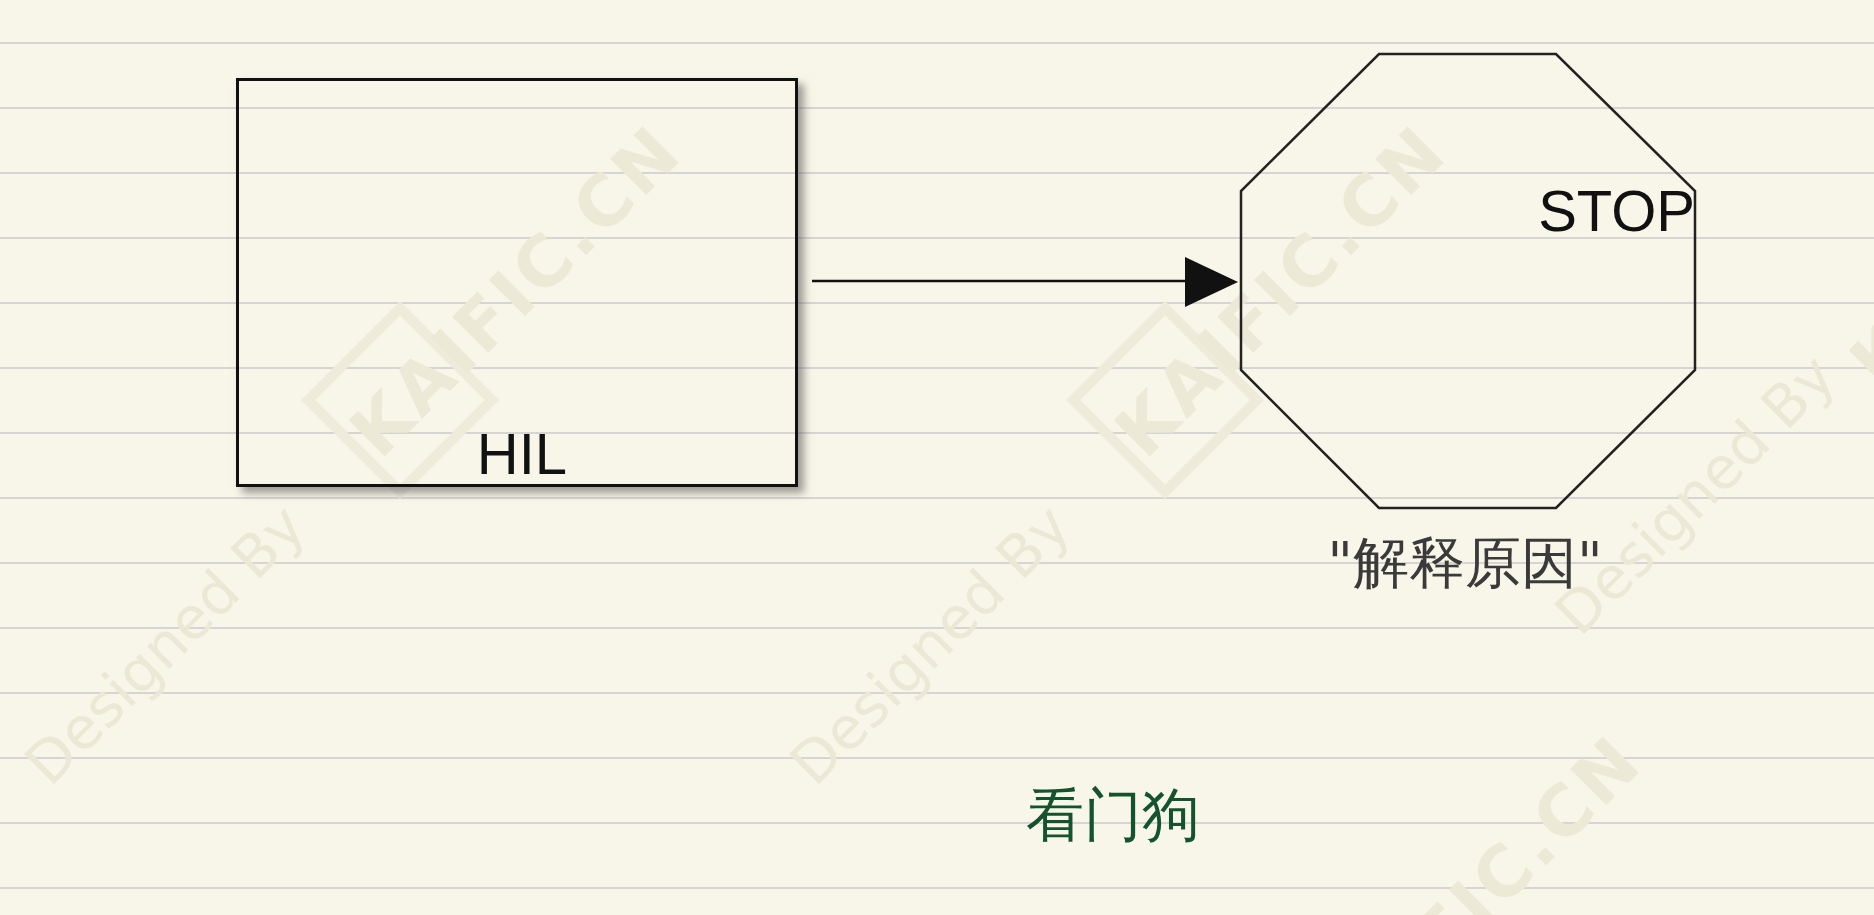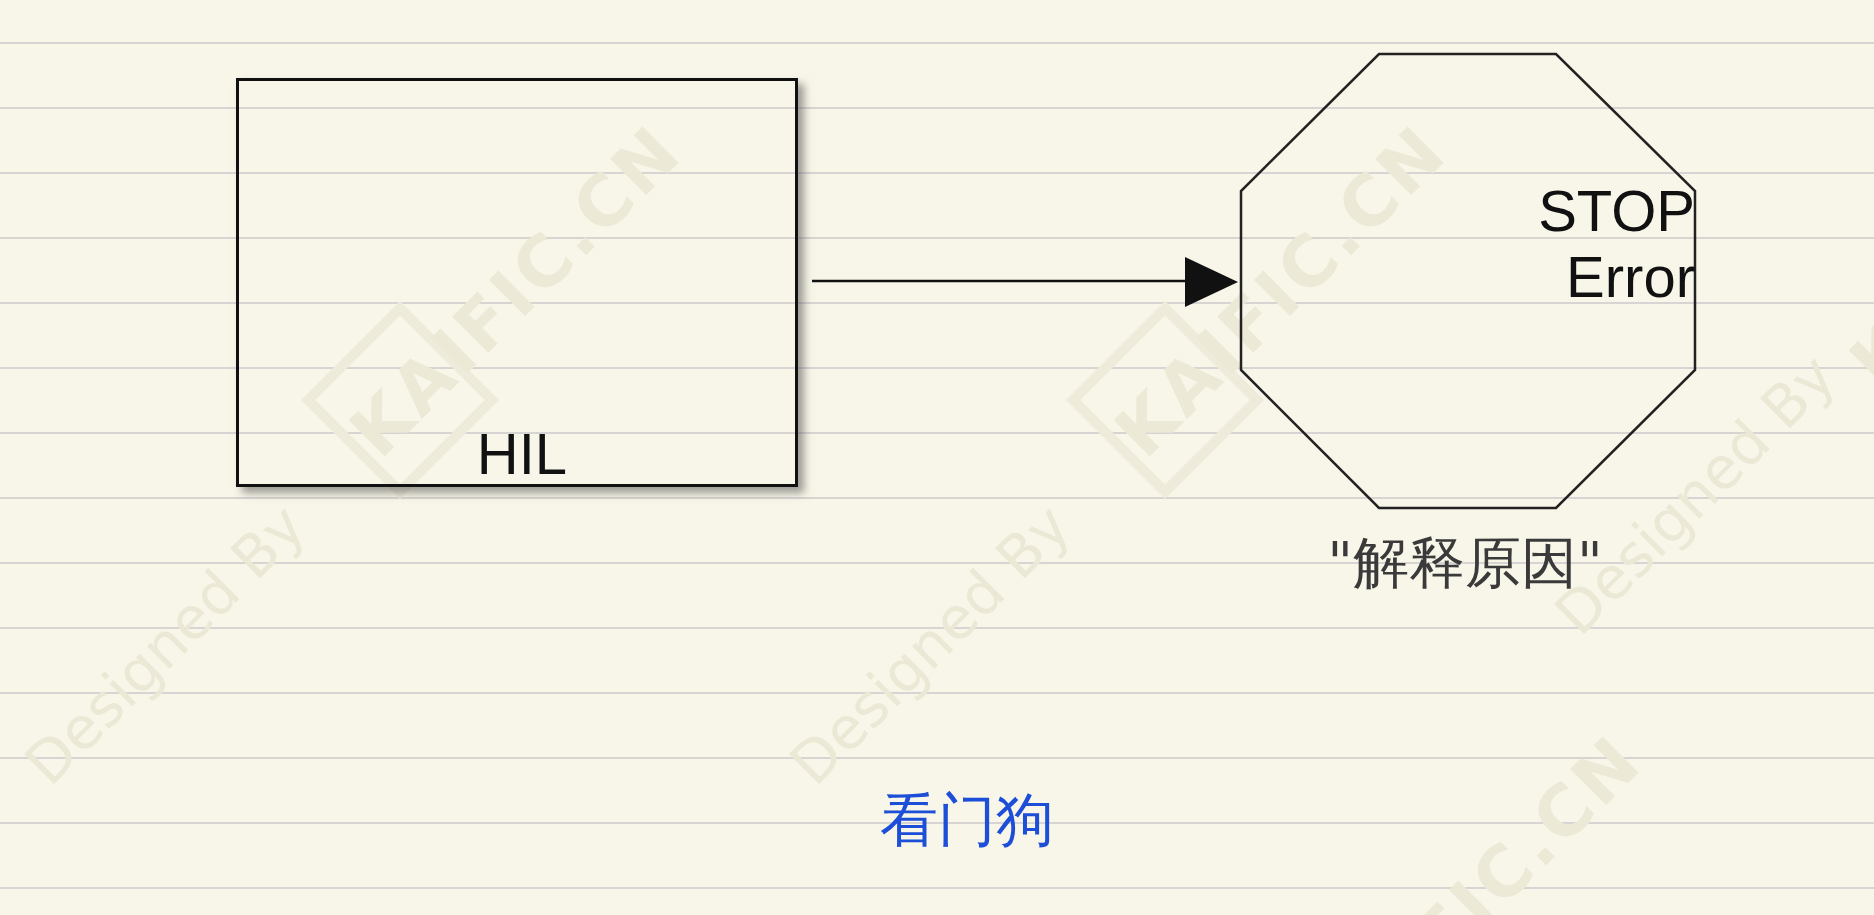--- a/index.html
+++ b/index.html
@@ -41,22 +41,22 @@
   .stop-shape { position: absolute; left: 1238px; top: 50px; }
   .stop-text {
     position: absolute; left: 1241px; top: 178px; width: 454px;
     text-align: right; font-size: 58px; line-height: 66px; color: #111;
   }
   .caption {
     position: absolute; left: 1300px; top: 528px; width: 330px; text-align: center;
     font-family: "DejaVu Serif", serif; font-size: 56px; color: #3a3a3a; line-height: 70px;
   }
   .title {
-    position: absolute; left: 880px; top: 785px; width: 320px; text-align: left;
-    font-family: Liberation Sans, sans-serif; font-size: 58px; color: #1d4ed8; line-height: 70px;
+    position: absolute; left: 880px; top: 785px; width: 320px; text-align: right;
+    font-family: Liberation Mono, monospace; font-size: 58px; color: #14532d; line-height: 70px;
   }
   .line { display: block; }
 </style>
 </head>
 <body>
 
 <div class="ruled"></div>
 
 <div class="wm-diamond" style="left:330px; top:330px;"></div>
 <div class="wm-logo" style="left:300px; top:250px;">KAIFIC.CN</div>
@@ -79,18 +79,17 @@
 <svg class="connector" width="1874" height="915">
   <line x1="812" y1="281" x2="1188" y2="281" stroke="#111" stroke-width="2.5"></line>
   <polygon points="1185,257 1238,282 1185,307" fill="#111"></polygon>
 </svg>
 
 <svg class="stop-shape" width="462" height="462">
   <polygon points="141,4 318,4 457,141 457,320 318,458 141,458 3,320 3,141" fill="none" stroke="#222" stroke-width="2.5"></polygon>
 </svg>
 <div class="stop-text">
   <span class="line">STOP</span>
-  <span class="line">Error</span>
 </div>
 
 <div class="caption">"解释原因"</div>
 
 <div class="title">看门狗</div>
 
 </body></html>

